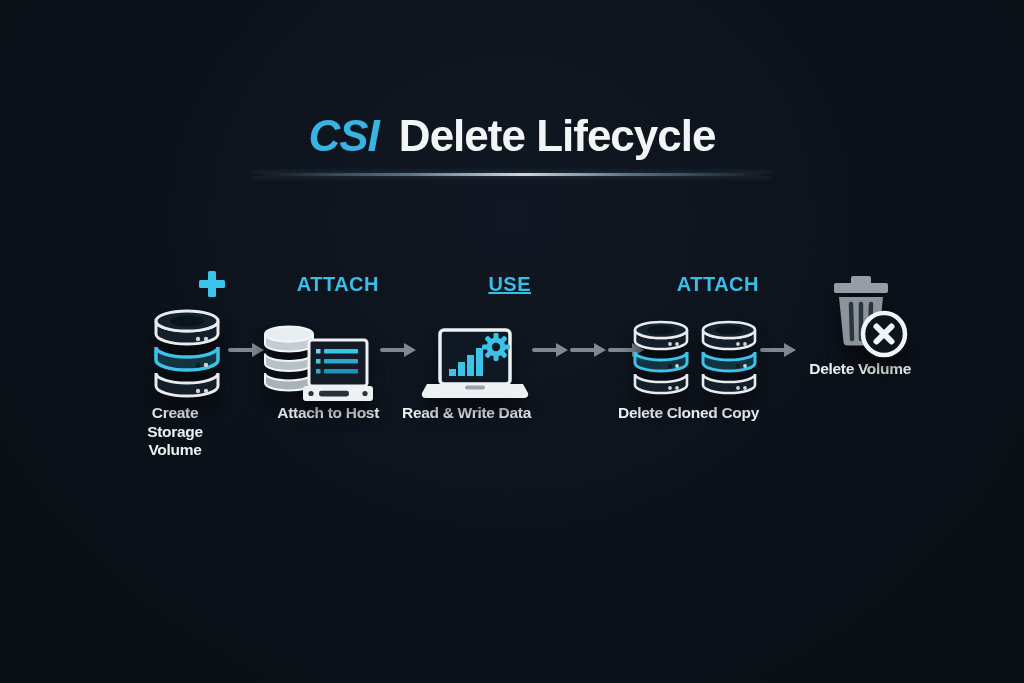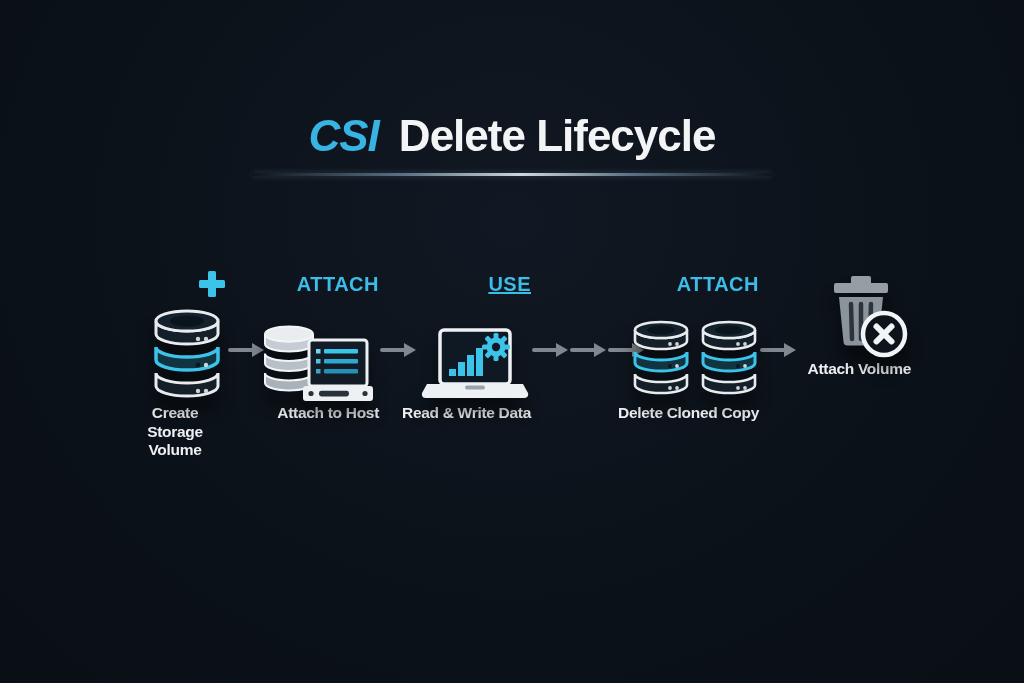--- a/index.html
+++ b/index.html
@@ -219,17 +219,17 @@
           <rect x="23" y="13" width="54" height="10" rx="2" fill="#969da5"></rect>
           <path d="M28,27 h44 l-4.5,45 a4,4 0 0 1 -4,3.6 h-27 a4,4 0 0 1 -4,-3.6 z" fill="#8b939b"></path>
           <line x1="40" y1="34" x2="41" y2="69" stroke="#2c343c" stroke-width="4.5" stroke-linecap="round"></line>
           <line x1="50" y1="34" x2="50" y2="69" stroke="#2c343c" stroke-width="4.5" stroke-linecap="round"></line>
           <line x1="60" y1="34" x2="59" y2="69" stroke="#2c343c" stroke-width="4.5" stroke-linecap="round"></line>
           <circle cx="73" cy="64" r="21" fill="#0d141c" stroke="#f2f5f7" stroke-width="4.5"></circle>
           <line x1="65.5" y1="56.5" x2="80.5" y2="71.5" stroke="#f2f5f7" stroke-width="6" stroke-linecap="round"></line>
           <line x1="80.5" y1="56.5" x2="65.5" y2="71.5" stroke="#f2f5f7" stroke-width="6" stroke-linecap="round"></line>
         </svg>
       </div>
-      <div class="stage-label">Attach Volume</div>
+      <div class="stage-label">Delete Volume</div>
     </div>
 
   </div>
 </div>
 
 </body></html>

